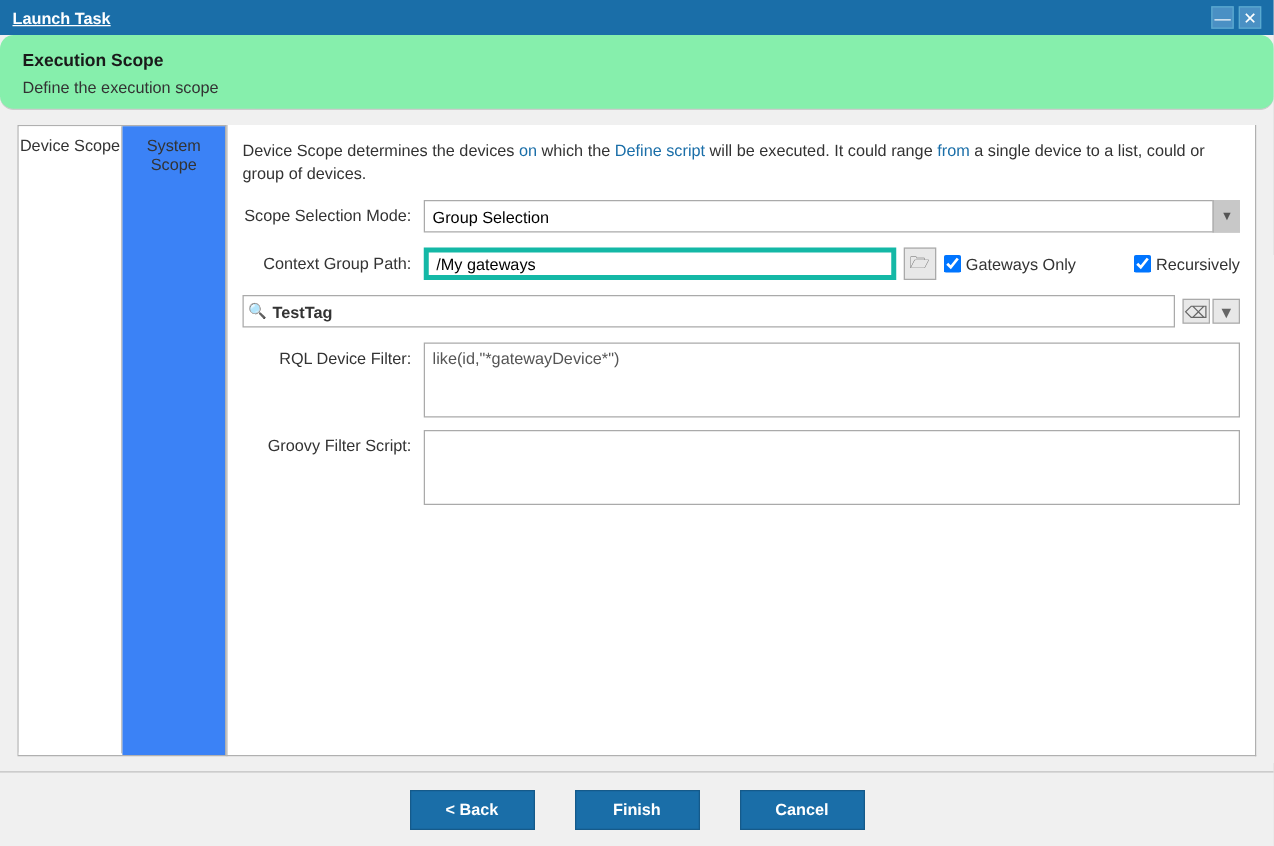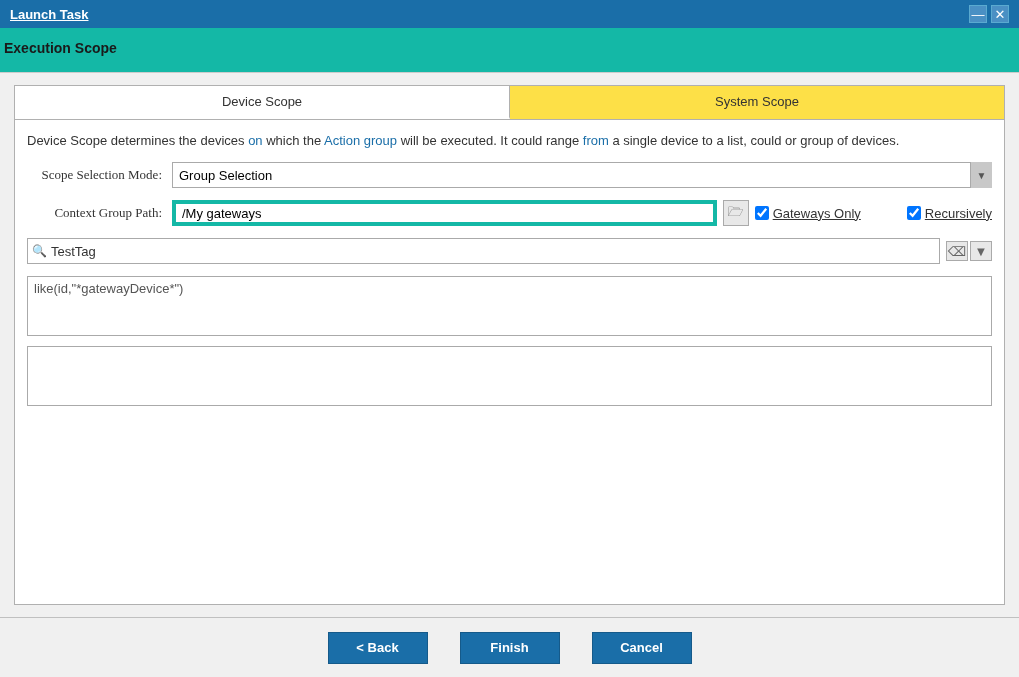--- a/index.html
+++ b/index.html
@@ -2,45 +2,45 @@
 <html><head>
   <meta charset="utf-8">
   <style>
     * { box-sizing: border-box; margin: 0; padding: 0; font-family: Arial, sans-serif; font-size: 13px; }
     body { background: #d0d0d0; width: 1019px; height: 677px; overflow: hidden; display: flex; flex-direction: column; align-items: center; justify-content: center; }
     .window { width: 1019px; height: 677px; background: #f0f0f0; display: flex; flex-direction: column; }
     .title-bar { background: #1a6ea8; color: white; padding: 6px 10px; display: flex; align-items: center; justify-content: space-between; height: 28px; }
     .title-bar-title { font-weight: bold; font-size: 13px; color: white; text-decoration: underline; }
     .title-bar-controls { display: flex; gap: 4px; }
     .title-btn { width: 18px; height: 18px; background: #4a90c4; border: 1px solid #5aaad0; color: white; font-size: 10px; display: flex; align-items: center; justify-content: center; cursor: pointer; }
-    .header-section { padding: 12px 4px 10px; background: #14b8a6; border-bottom: 1px solid #ccc; }
+    .header-section { padding: 12px 18px 10px; background: #86efac; border-bottom: 1px solid #ccc; border-radius: 11px; }
     .execution-scope-title { font-weight: bold; font-size: 14px; color: #1a1a1a; margin-bottom: 6px; }
     .execution-scope-desc { color: #333; font-size: 13px; }
-    .main-content { flex: 1; padding: 12px 14px; display: flex; flex-direction: column; gap: 0; }
+    .main-content { flex: 1; padding: 12px 14px; display: flex; flex-direction: row; gap: 0; }
     .tabs { display: flex; border: 1px solid #b0b0b0; margin-bottom: 0; }
-    .tab { flex: 1; padding: 8px 0; text-align: center; background: #fde047; border-right: 1px solid #b0b0b0; cursor: pointer; color: #333; font-size: 13px; }
+    .tab { flex: 1; padding: 8px 0; text-align: center; background: #3b82f6; border-right: 1px solid #b0b0b0; cursor: pointer; color: #333; font-size: 13px; }
     .tab:last-child { border-right: none; }
     .tab.active { background: #ffffff; border-bottom: 2px solid white; font-weight: normal; }
     .tab-content { border: 1px solid #b0b0b0; border-top: none; background: white; padding: 12px; flex: 1; }
     .info-text { color: #333; font-size: 12px; margin-bottom: 12px; line-height: 1.4; }
     .info-text .link { color: #1a6ea8; }
     .form-row { display: flex; align-items: flex-start; margin-bottom: 10px; min-height: 28px; }
-    .form-label { width: 145px; min-width: 145px; padding-top: 5px; font-size: 13px; color: #333; text-align: right; padding-right: 10px; font-family: Liberation Serif, serif; }
+    .form-label { width: 145px; min-width: 145px; padding-top: 5px; font-size: 13px; color: #333; text-align: right; padding-right: 10px; }
     .form-control { flex: 1; display: flex; align-items: center; gap: 6px; }
     .select-wrapper { flex: 1; position: relative; display: flex; align-items: center; }
     .select-field { width: 100%; padding: 4px 24px 4px 6px; border: 1px solid #aaa; background: white; font-size: 13px; height: 26px; appearance: none; cursor: pointer; }
     .select-arrow { position: absolute; right: 0; top: 0; bottom: 0; width: 22px; background: #c8c8c8; border-left: 1px solid #aaa; display: flex; align-items: center; justify-content: center; color: #555; font-size: 10px; }
     .input-field { flex: 1; padding: 4px 6px; border: 4px solid #14b8a6; background: white; font-size: 13px; height: 26px; }
     .icon-btn { width: 26px; height: 26px; background: #e8e8e8; border: 1px solid #aaa; display: flex; align-items: center; justify-content: center; cursor: pointer; color: #666; font-size: 12px; }
     .checkbox-row { display: flex; align-items: center; gap: 4px; font-size: 13px; color: #333; }
-    .checkbox-item { display: flex; align-items: center; gap: 4px; text-decoration: underline; }
+    .checkbox-item { display: flex; align-items: center; gap: 4px; }
     .checkbox-item input[type=checkbox] { width: 14px; height: 14px; }
     .tags-row { display: flex; align-items: center; border: 1px solid #aaa; background: white; height: 26px; padding: 0 4px; gap: 4px; flex: 1; }
     .tags-search-icon { color: #888; font-size: 12px; }
-    .tag-text { color: #333; flex: 1; }
+    .tag-text { color: #333; flex: 1; font-weight: bold; }
     .tags-actions { display: flex; gap: 2px; }
     .tags-action-btn { width: 22px; height: 20px; background: #e8e8e8; border: 1px solid #aaa; display: flex; align-items: center; justify-content: center; cursor: pointer; font-size: 11px; color: #666; }
     .rql-row { display: flex; align-items: flex-start; margin-bottom: 10px; }
     .rql-content { flex: 1; border: 1px solid #aaa; background: white; min-height: 60px; padding: 4px 6px; font-family: monospace; font-size: 12px; color: #555; }
     .groovy-content { flex: 1; border: 1px solid #aaa; background: white; min-height: 60px; }
     .footer { height: 60px; background: #f0f0f0; border-top: 1px solid #c0c0c0; display: flex; align-items: center; justify-content: center; gap: 0; }
     .footer-btn { min-width: 100px; height: 32px; padding: 0 16px; background: #1a6ea8; color: white; border: 1px solid #155a8a; cursor: pointer; font-size: 13px; font-weight: bold; margin: 0 16px; }
     .spacer { flex: 1; }
   </style>
 </head>
@@ -55,37 +55,38 @@
         <span>—</span>
       </div>
       <div class="title-btn">
         <span>✕</span>
       </div>
     </div>
   </div>
 
   <div class="header-section">
     <div class="execution-scope-title">Execution Scope</div>
+    <div class="execution-scope-desc">Define the execution scope</div>
   </div>
 
   <div class="main-content">
 
     <div class="tabs">
       <div class="tab active">
         <span>Device Scope</span>
       </div>
       <div class="tab">
         <span>System Scope</span>
       </div>
     </div>
 
     <div class="tab-content">
 
       <div class="info-text">
-        <span>Device Scope determines the devices </span><span class="link">on</span><span> which the </span><span class="link">Action group</span><span> will be executed. It could range </span><span class="link">from</span><span> a single device to a list, could or group of devices.</span>
+        <span>Device Scope determines the devices </span><span class="link">on</span><span> which the </span><span class="link">Define script</span><span> will be executed. It could range </span><span class="link">from</span><span> a single device to a list, could or group of devices.</span>
       </div>
 
       <div class="form-row">
         <div class="form-label">Scope Selection Mode:</div>
         <div class="form-control">
           <div class="select-wrapper">
             <select class="select-field">
               <option>Group Selection</option>
               <option>Device List</option>
               <option>Filter</option>
@@ -127,26 +128,28 @@
               <span>⌫</span>
             </div>
             <div class="tags-action-btn">
               <span>▼</span>
             </div>
           </div>
         </div>
       </div>
 
       <div class="rql-row">
+        <div class="form-label" style="padding-top:5px;">RQL Device Filter:</div>
         <div class="rql-content">
           <span>like(id,"*gatewayDevice*")</span>
         </div>
       </div>
 
       <div class="rql-row">
+        <div class="form-label" style="padding-top:5px;">Groovy Filter Script:</div>
         <div class="groovy-content" style="min-height:60px; flex:1; border:1px solid #aaa; background:white;"></div>
       </div>
     </div>
   </div>
 
   <div class="footer">
     <span class="spacer"></span>
     <button class="footer-btn">&lt; Back</button>
     <button class="footer-btn">Finish</button>
     <button class="footer-btn">Cancel</button>

